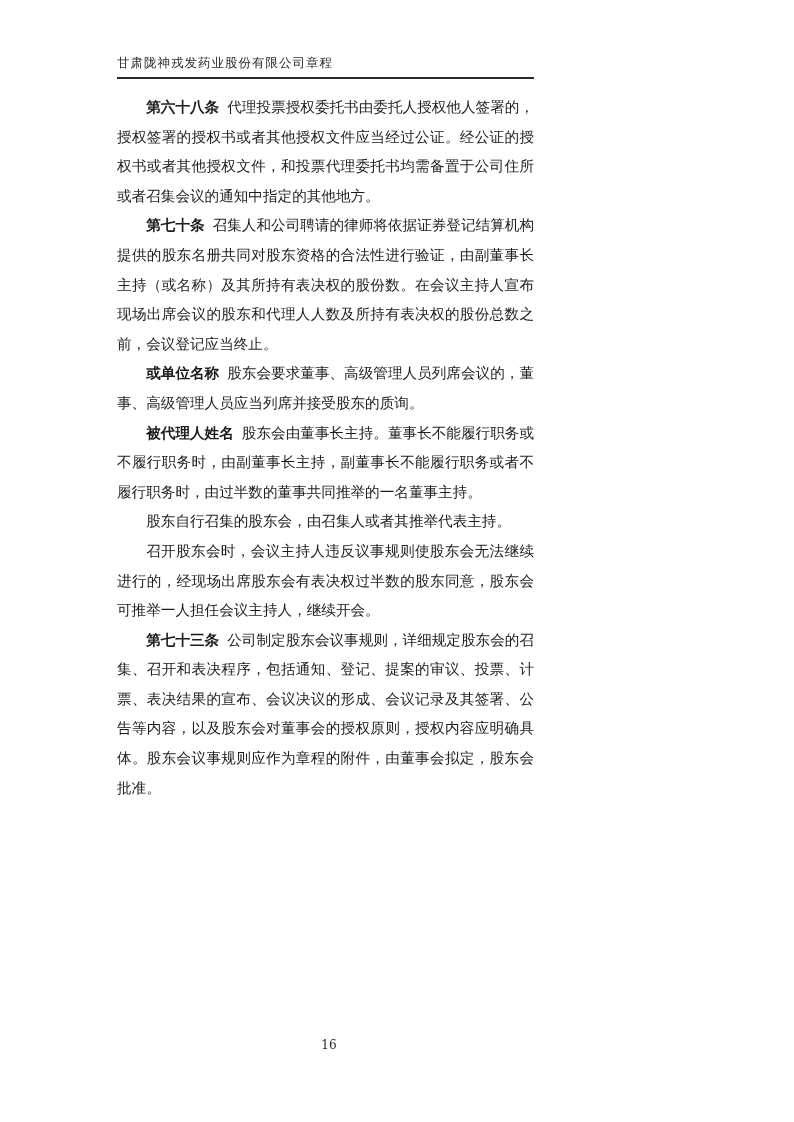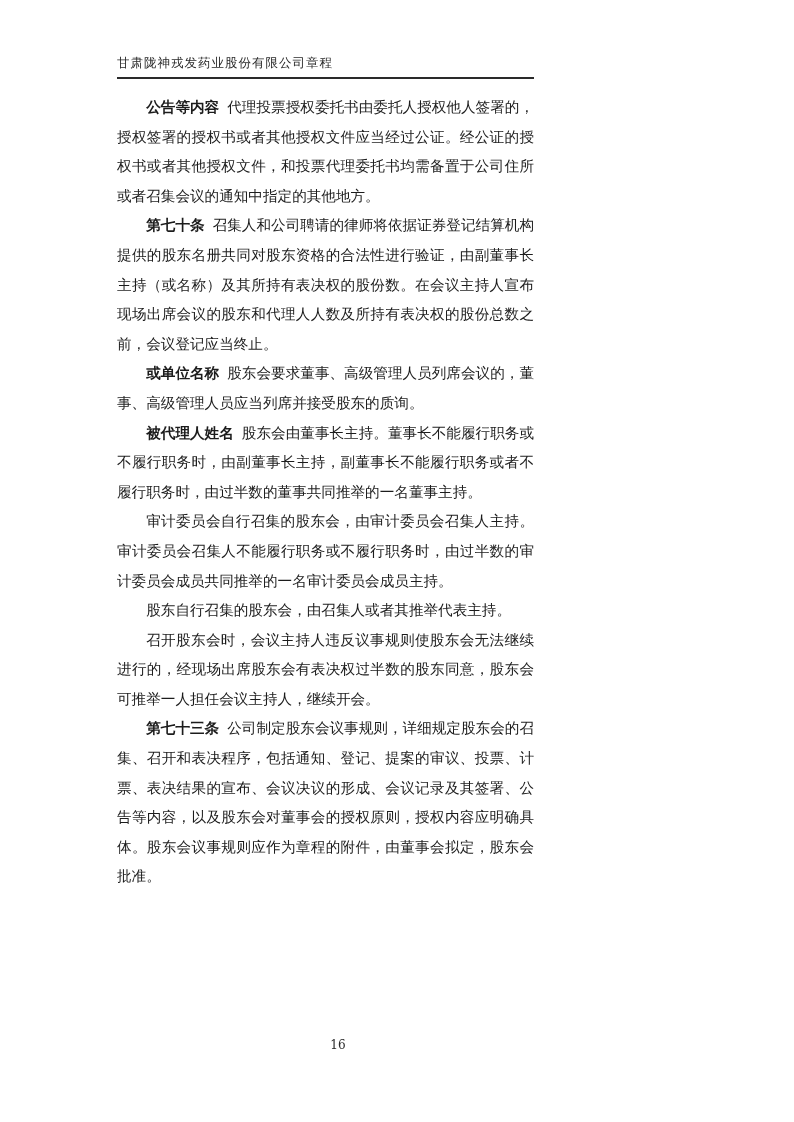--- a/index.html
+++ b/index.html
@@ -44,42 +44,41 @@
     margin: 0;
     text-indent: 2em;
   }
   .art-num {
     font-weight: bold;
     margin-right: 0.55em;
   }
   .footer {
     position: absolute;
     top: 1038px;
-    left: 13px;
+    left: 4px;
     width: 100%;
     text-align: center;
     font-size: 12px;
     color: #2a2a2a;
   }
 </style>
 </head>
 <body>
 
 <div class="page">
 
   <div class="header">
     <span class="header-title">甘肃陇神戎发药业股份有限公司章程</span>
   </div>
 
   <div class="body-text">
-    <p class="para"><span class="art-num">公告等内容</span><span>代理投票授权委托书由委托人授权他人签署的，授权签署的授权书或者其他授权文件应当经过公证。经公证的授权书或者其他授权文件，和投票代理委托书均需备置于公司住所或者召集会议的通知中指定的其他地方。</span></p>
+    <p class="para"><span class="art-num">第六十八条</span><span>代理投票授权委托书由委托人授权他人签署的，授权签署的授权书或者其他授权文件应当经过公证。经公证的授权书或者其他授权文件，和投票代理委托书均需备置于公司住所或者召集会议的通知中指定的其他地方。</span></p>
     <p class="para"><span class="art-num">第七十条</span><span>召集人和公司聘请的律师将依据证券登记结算机构提供的股东名册共同对股东资格的合法性进行验证，由副董事长主持（或名称）及其所持有表决权的股份数。在会议主持人宣布现场出席会议的股东和代理人人数及所持有表决权的股份总数之前，会议登记应当终止。</span></p>
     <p class="para"><span class="art-num">或单位名称</span><span>股东会要求董事、高级管理人员列席会议的，董事、高级管理人员应当列席并接受股东的质询。</span></p>
     <p class="para"><span class="art-num">被代理人姓名</span><span>股东会由董事长主持。董事长不能履行职务或不履行职务时，由副董事长主持，副董事长不能履行职务或者不履行职务时，由过半数的董事共同推举的一名董事主持。</span></p>
-    <p class="para"><span>审计委员会自行召集的股东会，由审计委员会召集人主持。审计委员会召集人不能履行职务或不履行职务时，由过半数的审计委员会成员共同推举的一名审计委员会成员主持。</span></p>
     <p class="para"><span>股东自行召集的股东会，由召集人或者其推举代表主持。</span></p>
     <p class="para"><span>召开股东会时，会议主持人违反议事规则使股东会无法继续进行的，经现场出席股东会有表决权过半数的股东同意，股东会可推举一人担任会议主持人，继续开会。</span></p>
     <p class="para"><span class="art-num">第七十三条</span><span>公司制定股东会议事规则，详细规定股东会的召集、召开和表决程序，包括通知、登记、提案的审议、投票、计票、表决结果的宣布、会议决议的形成、会议记录及其签署、公告等内容，以及股东会对董事会的授权原则，授权内容应明确具体。股东会议事规则应作为章程的附件，由董事会拟定，股东会批准。</span></p>
   </div>
 
   <div class="footer">
     <span>16</span>
   </div>
 
 </div>

